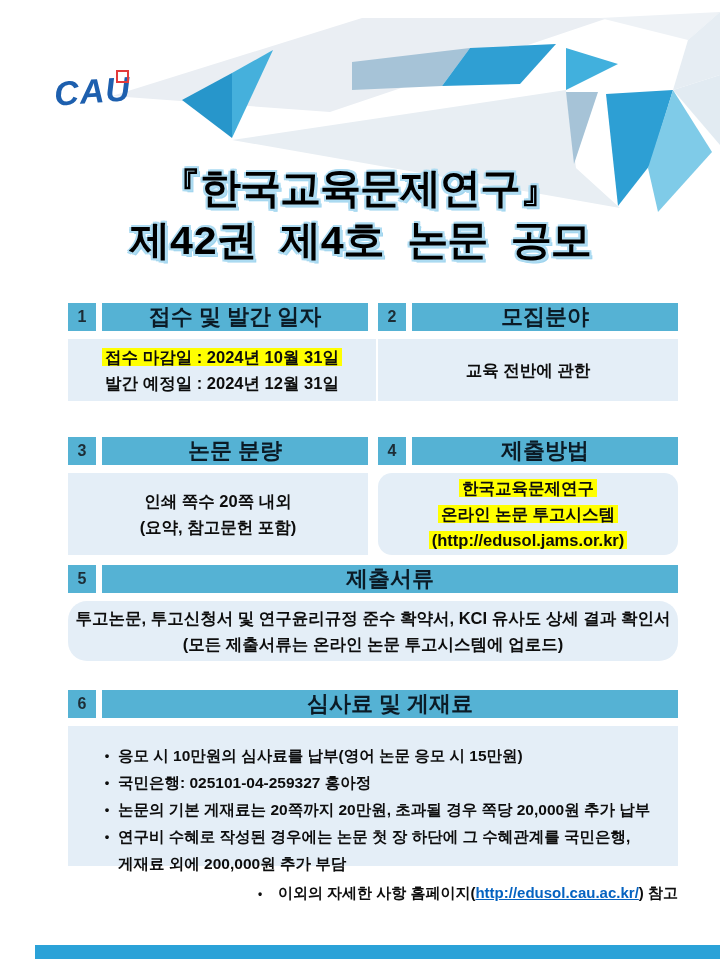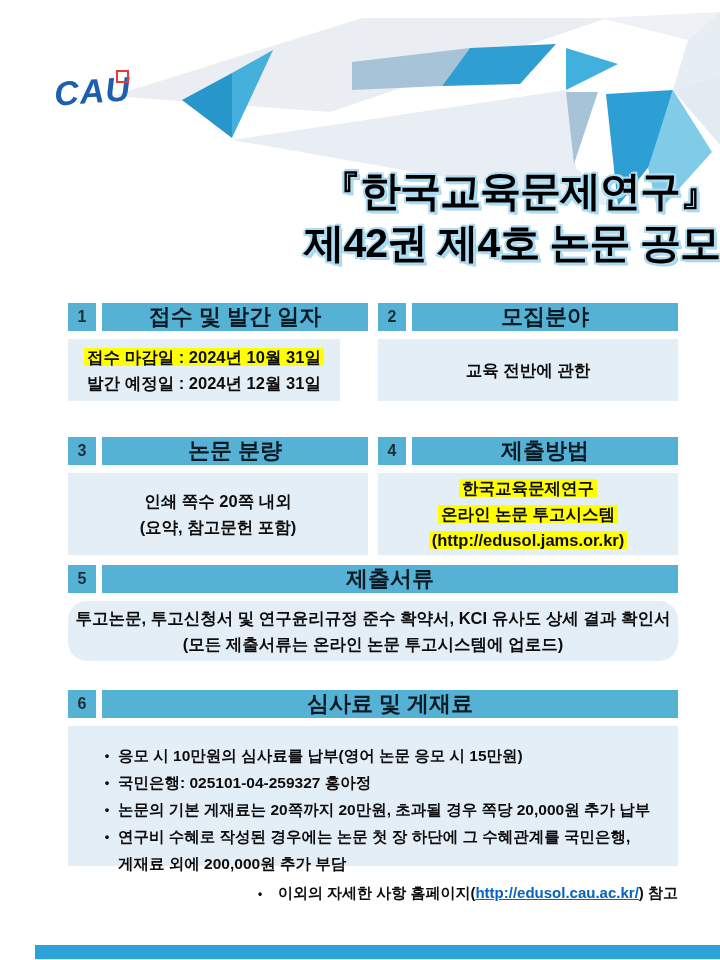--- a/index.html
+++ b/index.html
@@ -15,21 +15,21 @@
   #logo { position:absolute; left:54px; top:72px; width:96px; height:52px; }
   #logo .cau {
     font-style:italic; font-weight:bold; font-size:34px; color:#1d5fae;
     letter-spacing:1px; transform:rotate(-4deg); display:inline-block;
   }
   #logo .redbox {
     position:absolute; left:62px; top:-2px; width:13px; height:13px;
     border:2.5px solid #e23b3b; background:transparent;
   }
   
-  .title-wrap { position:absolute; left:0; top:165px; width:750px; text-align:right; }
+  .title-wrap { position:absolute; left:0; top:165px; width:750px; text-align:center;font-family:Liberation Mono, monospace; }
   .title-line {
     font-size:41px; font-weight:900; color:#000; letter-spacing:-1px;
     line-height:52px;
     text-shadow:-2px 0 #aedcf2, 2px 0 #aedcf2, 0 -2px #aedcf2, 0 2px #aedcf2,
                  2px 2px 0 #aedcf2, 3px 3px 0 #9fd4ee, -2px 2px 0 #aedcf2, 2px -2px 0 #aedcf2;
   }
   
   .sec-head { position:absolute; display:flex; gap:6px; height:28px; }
   .sec-num {
     width:28px; height:28px; background:#55b2d4; color:#1d2d36;
@@ -90,21 +90,21 @@
 
   <div class="title-wrap" style="width:720px;">
     <div class="title-line">『한국교육문제연구』</div>
     <div class="title-line">제42권 제4호 논문 공모</div>
   </div>
 
   <div class="sec-head" style="left:68px; top:303px; width:300px;">
     <div class="sec-num">1</div>
     <div class="sec-bar">접수 및 발간 일자</div>
   </div>
-  <div class="sec-body" style="left:68px; top:339px; width:272px; height:62px;">
+  <div class="sec-body" style="left:68px; top:339px; width:308px; height:62px;">
     <div class="line"><span class="hl">접수 마감일 : 2024년 10월 31일</span></div>
     <div class="line">발간 예정일 : 2024년 12월 31일</div>
   </div>
 
   <div class="sec-head" style="left:378px; top:303px; width:300px;">
     <div class="sec-num">2</div>
     <div class="sec-bar">모집분야</div>
   </div>
   <div class="sec-body" style="left:378px; top:339px; width:300px; height:62px;">
     <div class="line">교육 전반에 관한</div>
@@ -116,21 +116,21 @@
   </div>
   <div class="sec-body" style="left:68px; top:473px; width:300px; height:82px;">
     <div class="line">인쇄 쪽수 20쪽 내외</div>
     <div class="line">(요약,  참고문헌 포함)</div>
   </div>
 
   <div class="sec-head" style="left:378px; top:437px; width:300px;">
     <div class="sec-num">4</div>
     <div class="sec-bar">제출방법</div>
   </div>
-  <div class="sec-body" style="left:378px; top:473px; width:300px; height:82px;">
+  <div class="sec-body" style="left:378px; top:473px; width:300px; height:82px;border-radius:14px;">
     <div class="line"><span class="hl">한국교육문제연구</span></div>
     <div class="line"><span class="hl">온라인 논문 투고시스템</span></div>
     <div class="line"><span class="hl">(http://edusol.jams.or.kr)</span></div>
   </div>
 
   <div class="sec-head" style="left:68px; top:565px; width:610px;">
     <div class="sec-num">5</div>
     <div class="sec-bar">제출서류</div>
   </div>
   <div class="sec-body" style="left:68px; top:601px; width:610px; height:60px;border-radius:19px;">

